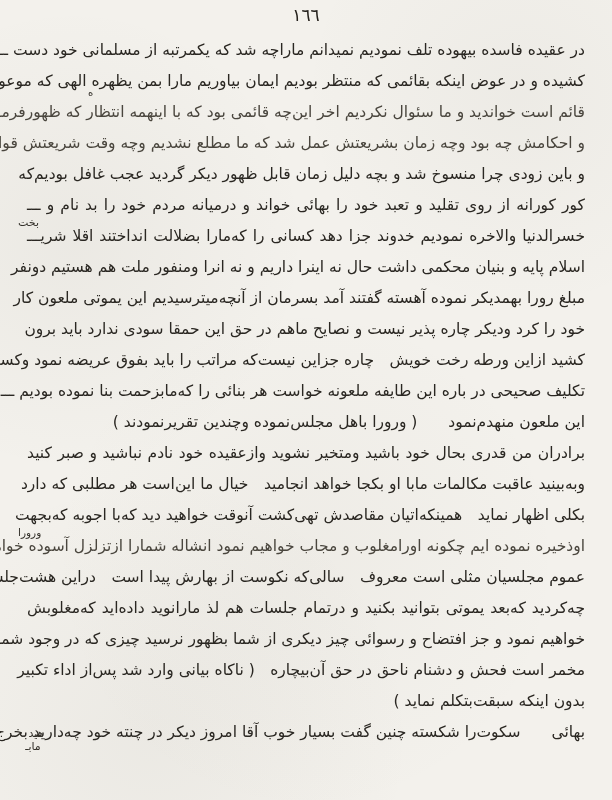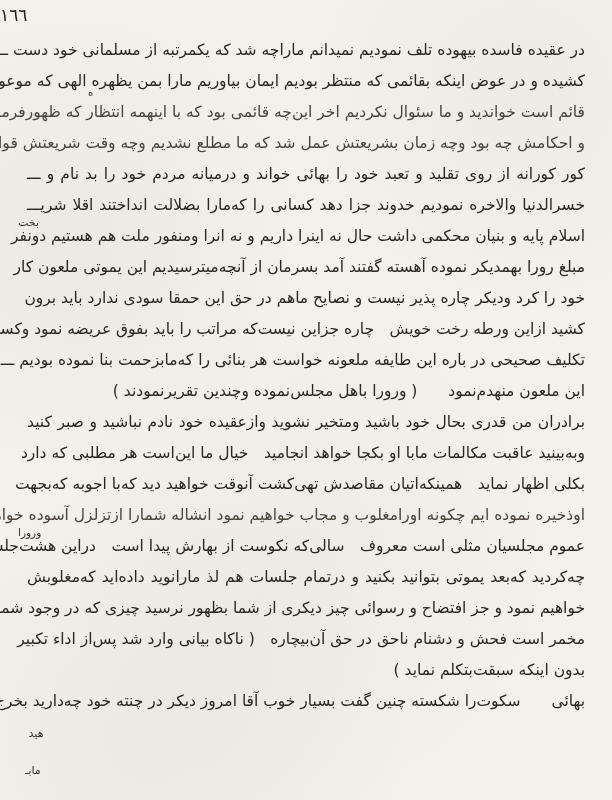--- a/index.html
+++ b/index.html
@@ -20,20 +20,21 @@
       radial-gradient(circle at 85% 12%, rgba(90,85,70,0.04), transparent 25%),
       radial-gradient(circle at 50% 70%, rgba(120,110,90,0.04), transparent 40%),
       radial-gradient(circle at 25% 92%, rgba(90,85,70,0.05), transparent 30%),
       #f3f1ec;
   }
   .pagenum {
     position: absolute;
     top: 5px;
     left: 0;
     width: 100%;
+    text-align: center;
     font-size: 17px;
     letter-spacing: 3px;
     color: #23201b;
   }
   .textblock {
     position: absolute;
     top: 35px;
     right: 27px;
     left: 27px;
   }
@@ -63,34 +64,35 @@
   }
   .mnote-bekht { left: 18px; top: 216px; }
   .mnote-nemud { left: 18px; top: 526px; font-size: 10.5px; }
   .mnote-heh   { left: 88px; top: 86px;  font-size: 10px; }
   .mnote-catchword {
     left: 10px; top: 727px;
     width: 46px;
     text-align: center;
   }
   .mnote-catchword .cw-top { display: block; padding-left: 6px; }
-  .mnote-catchword .cw-bottom { display: block; margin-top: 24px; }
+  .mnote-catchword .cw-bottom { display: block; }
 </style>
 </head>
 <body>
 
 <div class="page">
 
   <div class="pagenum">١٦٦</div>
 
   <div class="textblock">
     <div class="line">در عقیده فاسده بیهوده تلف نمودیم نمیدانم ماراچه شد که یکمرتبه از مسلمانی خود دست ـــ</div>
     <div class="line">کشیده و در عوض اینکه بقائمی که منتظر بودیم ایمان بیاوریم مارا بمن یظهره الهی که موعود ـــ</div>
     <div class="line faded">قائم است خواندید و ما سئوال نکردیم اخر این‌چه قائمی بود که با اینهمه انتظار که ظهورفرمود</div>
     <div class="line faded">و احکامش چه بود وچه زمان بشریعتش عمل شد که ما مطلع نشدیم وچه وقت شریعتش قوام یافت</div>
+    <div class="line">و باین زودی چرا منسوخ شد و بچه دلیل زمان قابل ظهور دیکر گردید عجب غافل بودیم‌که</div>
     <div class="line">کور کورانه از روی تقلید و تعبد خود را بهائی خواند و درمیانه مردم خود را بد نام و ـــ</div>
     <div class="line">خسرالدنیا والاخره نمودیم خدوند جزا دهد کسانی را که‌مارا بضلالت انداختند اقلا شریـــ</div>
     <div class="line">اسلام پایه و بنیان محکمی داشت حال نه اینرا داریم و نه انرا ومنفور ملت هم هستیم دونفر</div>
     <div class="line">مبلغ رورا بهمدیکر نموده آهسته گفتند آمد بسرمان از آنچه‌میترسیدیم این یموتی ملعون کار</div>
     <div class="line">خود را کرد ودیکر چاره پذیر نیست و نصایح ماهم در حق این حمقا سودی ندارد باید برون</div>
     <div class="line">کشید ازاین ورطه رخت خویش چاره جزاین نیست‌که مراتب را باید بفوق عریضه نمود وکسب</div>
     <div class="line">تکلیف صحیحی در باره این طایفه ملعونه خواست هر بنائی را که‌مابزحمت بنا نموده بودیم ـــ</div>
     <div class="line align-right">این ملعون منهدم‌نمود  ( ورورا باهل مجلس‌نموده وچندین تقریرنمودند )</div>
     <div class="line">برادران من قدری بحال خود باشید ومتخیر نشوید وازعقیده خود نادم نباشید و صبر کنید</div>
     <div class="line">وبه‌بینید عاقبت مکالمات مابا او بکجا خواهد انجامید خیال ما این‌است هر مطلبی که دارد</div>

